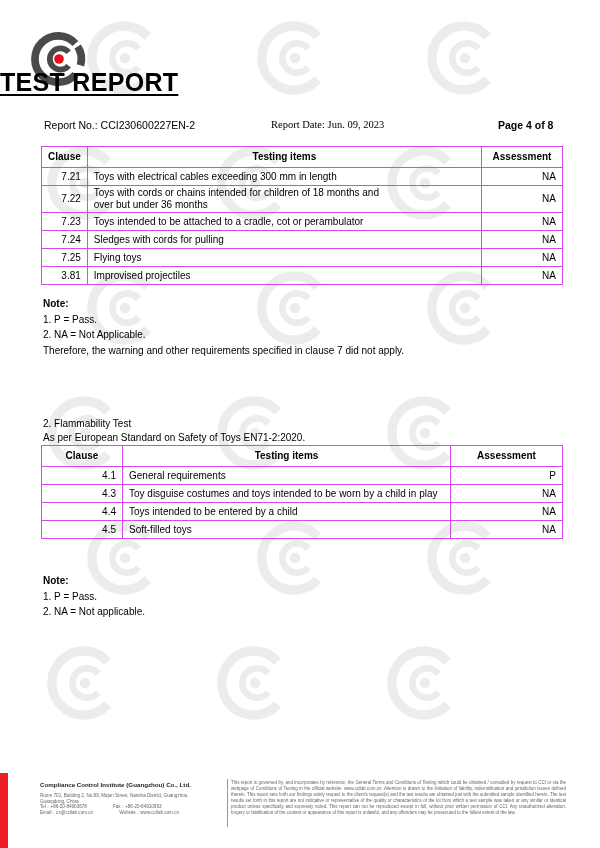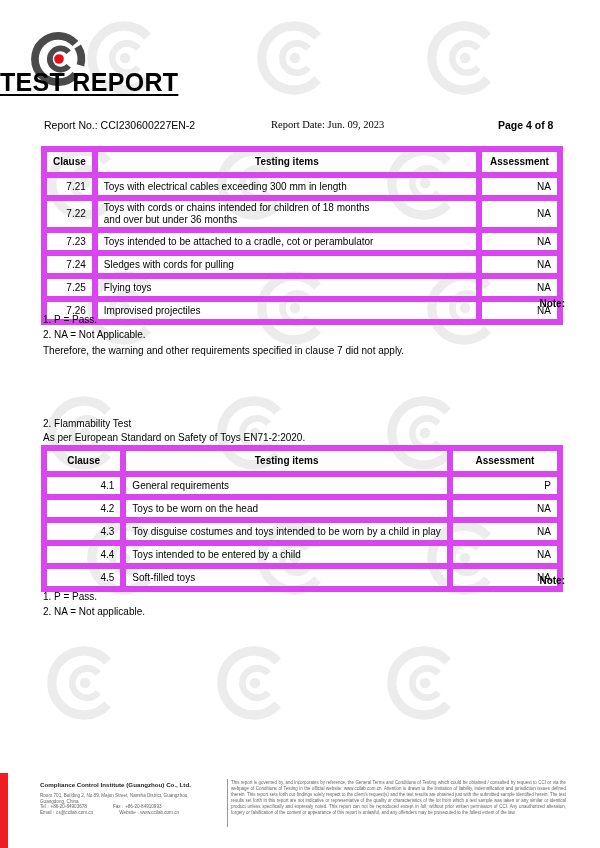--- a/index.html
+++ b/index.html
@@ -19,31 +19,31 @@
     .title span { text-decoration: underline; text-decoration-thickness: 2px; text-underline-offset: 3px; }
     .meta { position: absolute; top: 119px; font-size: 10.5px; }
     .meta.no { left: 44px; }
     .meta.date { left: 271px; font-family: Liberation Serif, serif; }
     .meta.page { left: 498px; font-weight: bold; }
     table.rt {
       position: absolute; left: 41px; width: 522px; border-collapse: collapse;
       font-size: 10px;
     }
     table.rt th, table.rt td {
-      border: 6px solid #d946ef; padding: 1px 6px; line-height: 12px; vertical-align: middle;
+      border: 1px solid #d946ef; padding: 1px 6px; line-height: 12px; vertical-align: middle;
     }
     table.rt th { font-weight: bold; text-align: center; height: 18px; }
     table.rt td.c { text-align: right; }
     table.rt td { height: 15px; }
     #t1 { top: 146px; }
     #t1 col.c1 { width: 43px; } #t1 col.c3 { width: 81px; }
     #t2 { top: 445px; }
     #t2 col.c1 { width: 81px; } #t2 col.c3 { width: 112px; }
     .note { position: absolute; left: 43px; width: 522px; font-size: 10px; line-height: 15.5px; }
-    .note .h { font-weight: bold; text-align: right; }
+    .note .h { font-weight: bold; }
     .note .j { text-align: justify; text-align-last: justify; }
     #note1 { top: 296px; }
     #note2 { top: 573px; }
     .sec { position: absolute; left: 43px; font-size: 10px; }
     .redbar { position: absolute; left: 0; top: 773px; width: 8px; height: 75px; background: #ee1c25; }
     .footer-co { position: absolute; left: 40px; top: 781px; width: 185px; }
     .footer-co .name { font-size: 6.2px; font-weight: bold; color: #222; margin-bottom: 5px; }
     .footer-co .ln { font-size: 4.6px; color: #666; line-height: 5.6px; white-space: nowrap; }
     .footer-co .ln span.gap { display: inline-block; width: 26px; }
     .fdivider { position: absolute; left: 227px; top: 779px; width: 1px; height: 48px; background: #999; }
@@ -194,21 +194,21 @@
       <td class="c">7.24</td>
       <td>Sledges with cords for pulling</td>
       <td class="c">NA</td>
     </tr>
     <tr>
       <td class="c">7.25</td>
       <td>Flying toys</td>
       <td class="c">NA</td>
     </tr>
     <tr>
-      <td class="c">7.26</td>
+      <td class="c">3.81</td>
       <td>Improvised projectiles</td>
       <td class="c">NA</td>
     </tr>
   </tbody>
 </table>
 
 <div class="note" id="note1">
   <div class="h">Note:</div>
   <div>1. P = Pass.</div>
   <div>2. NA = Not Applicable.</div>
@@ -229,25 +229,20 @@
       <th>Clause</th>
       <th>Testing items</th>
       <th>Assessment</th>
     </tr>
   </thead>
   <tbody>
     <tr>
       <td class="c">4.1</td>
       <td>General requirements</td>
       <td class="c">P</td>
-    </tr>
-    <tr>
-      <td class="c">4.2</td>
-      <td>Toys to be worn on the head</td>
-      <td class="c">NA</td>
     </tr>
     <tr>
       <td class="c">4.3</td>
       <td style="white-space:nowrap">Toy disguise costumes and toys intended to be worn by a child in play</td>
       <td class="c">NA</td>
     </tr>
     <tr>
       <td class="c">4.4</td>
       <td>Toys intended to be entered by a child</td>
       <td class="c">NA</td>

